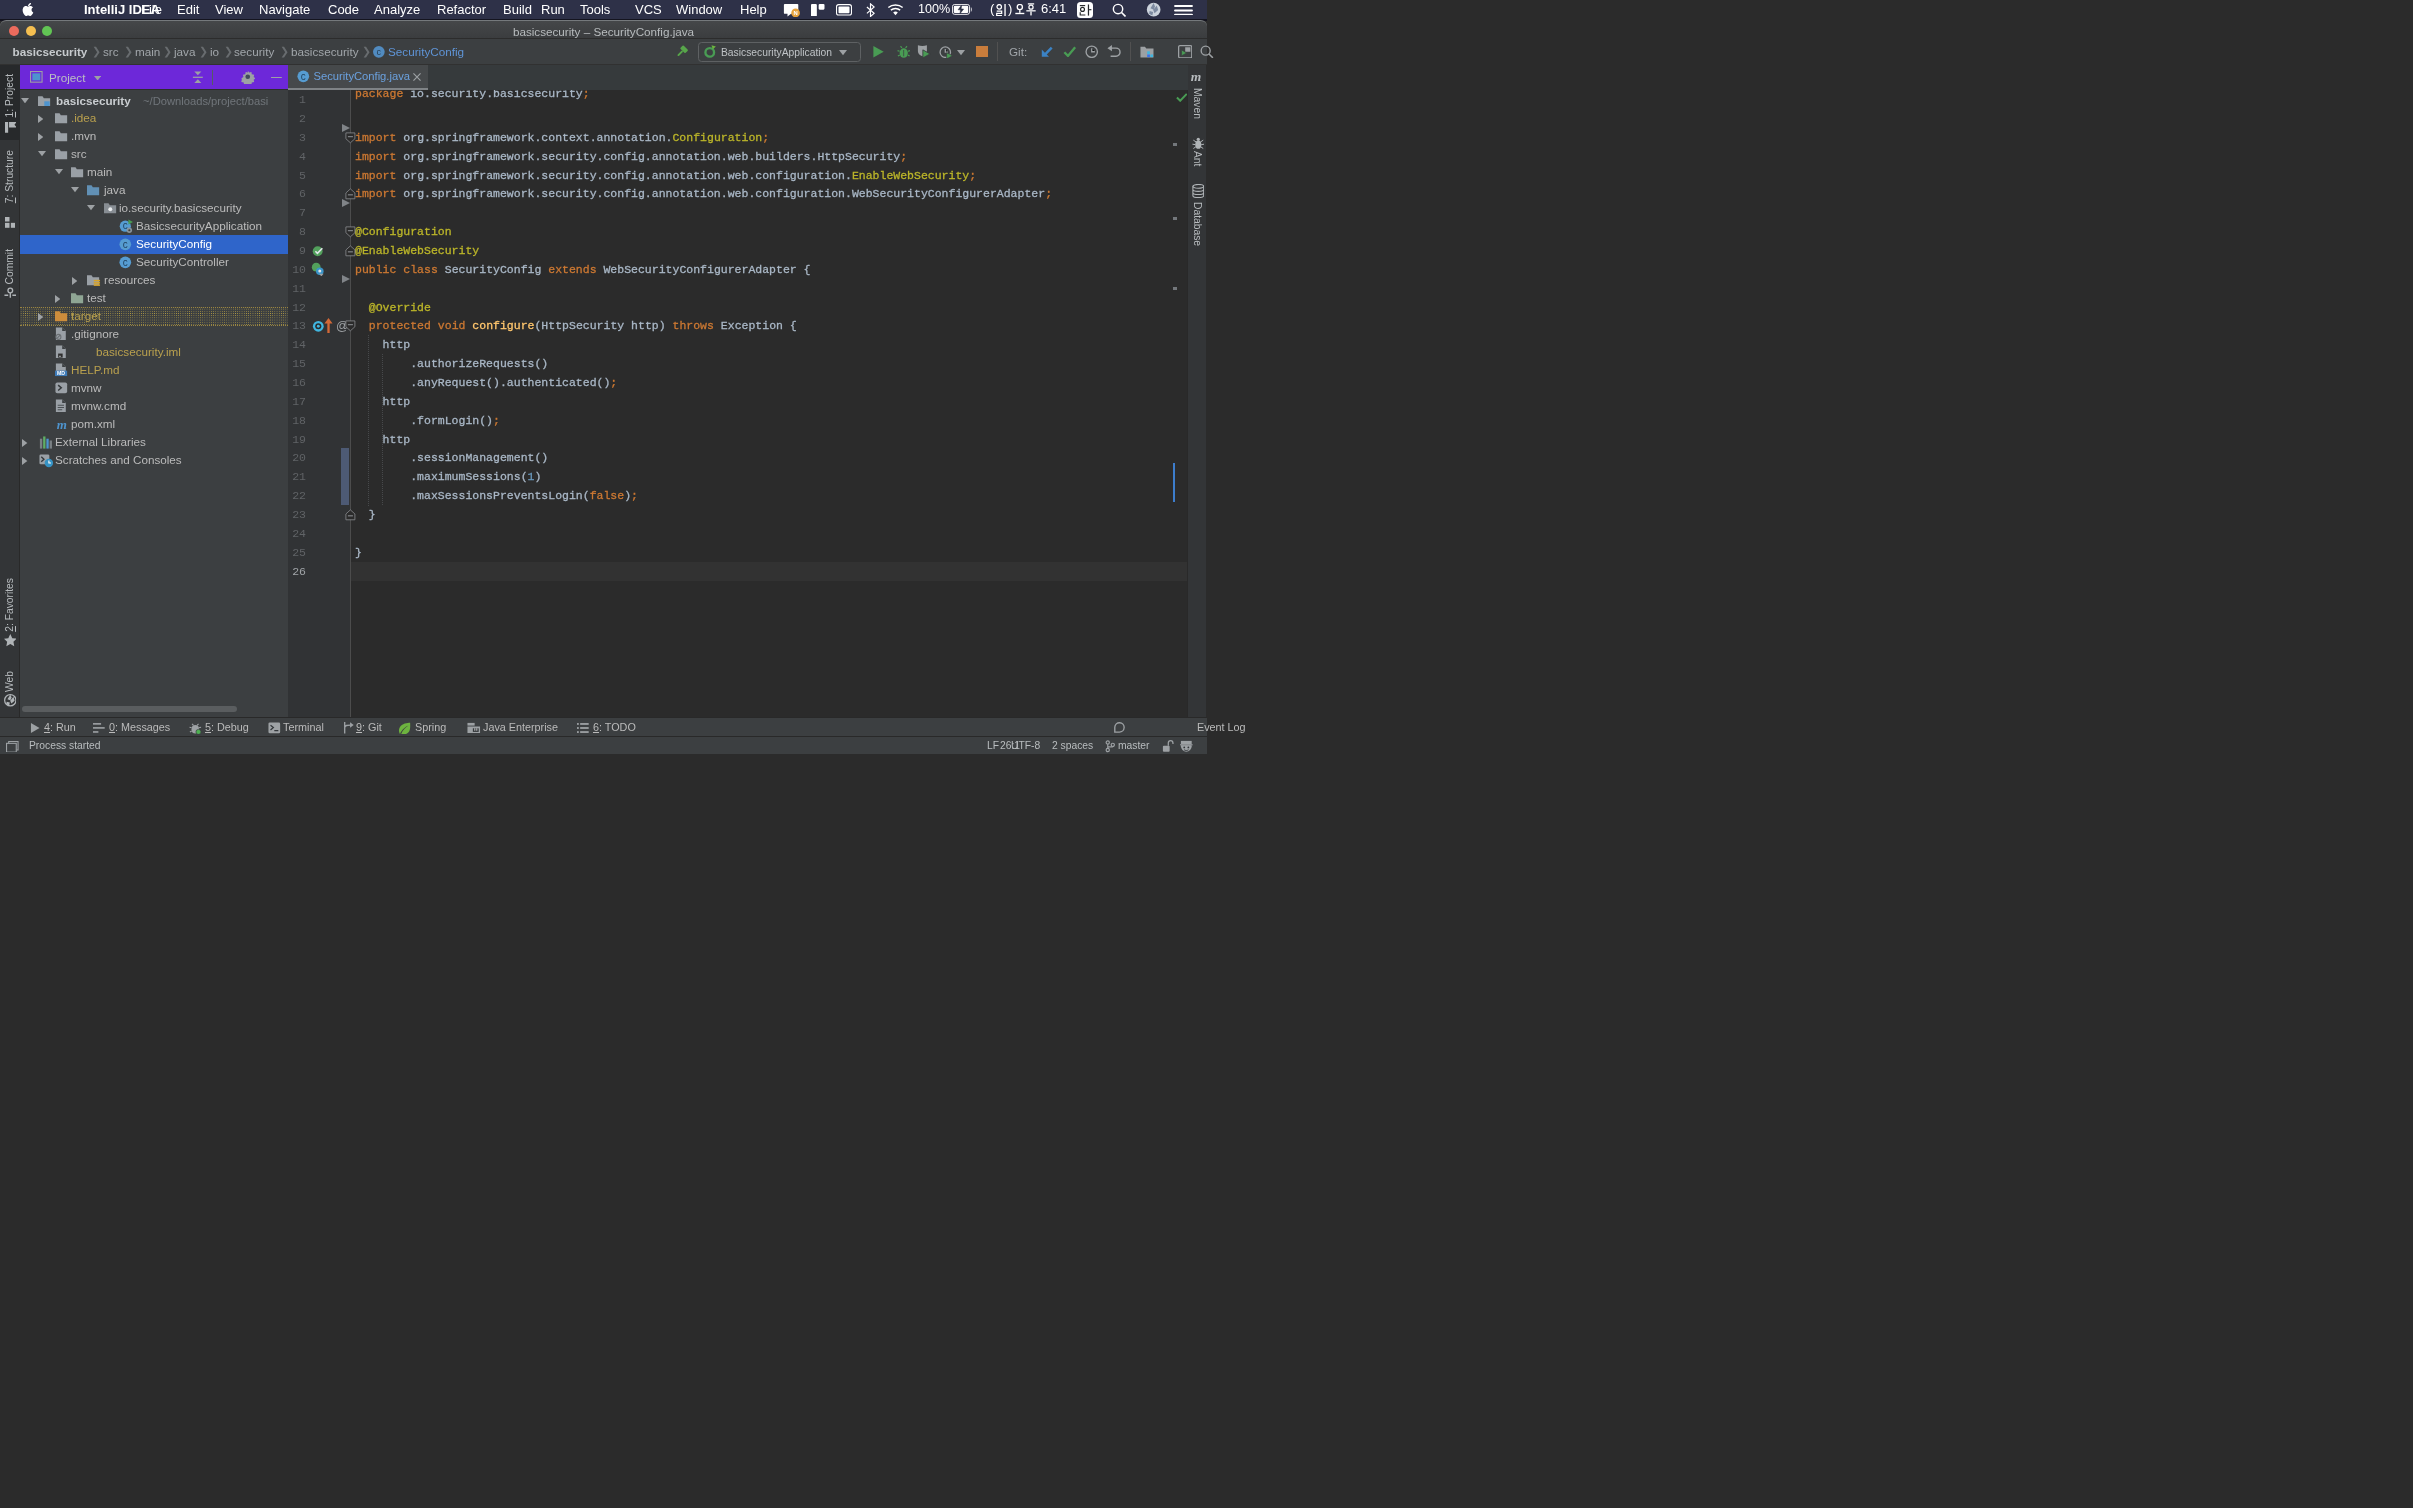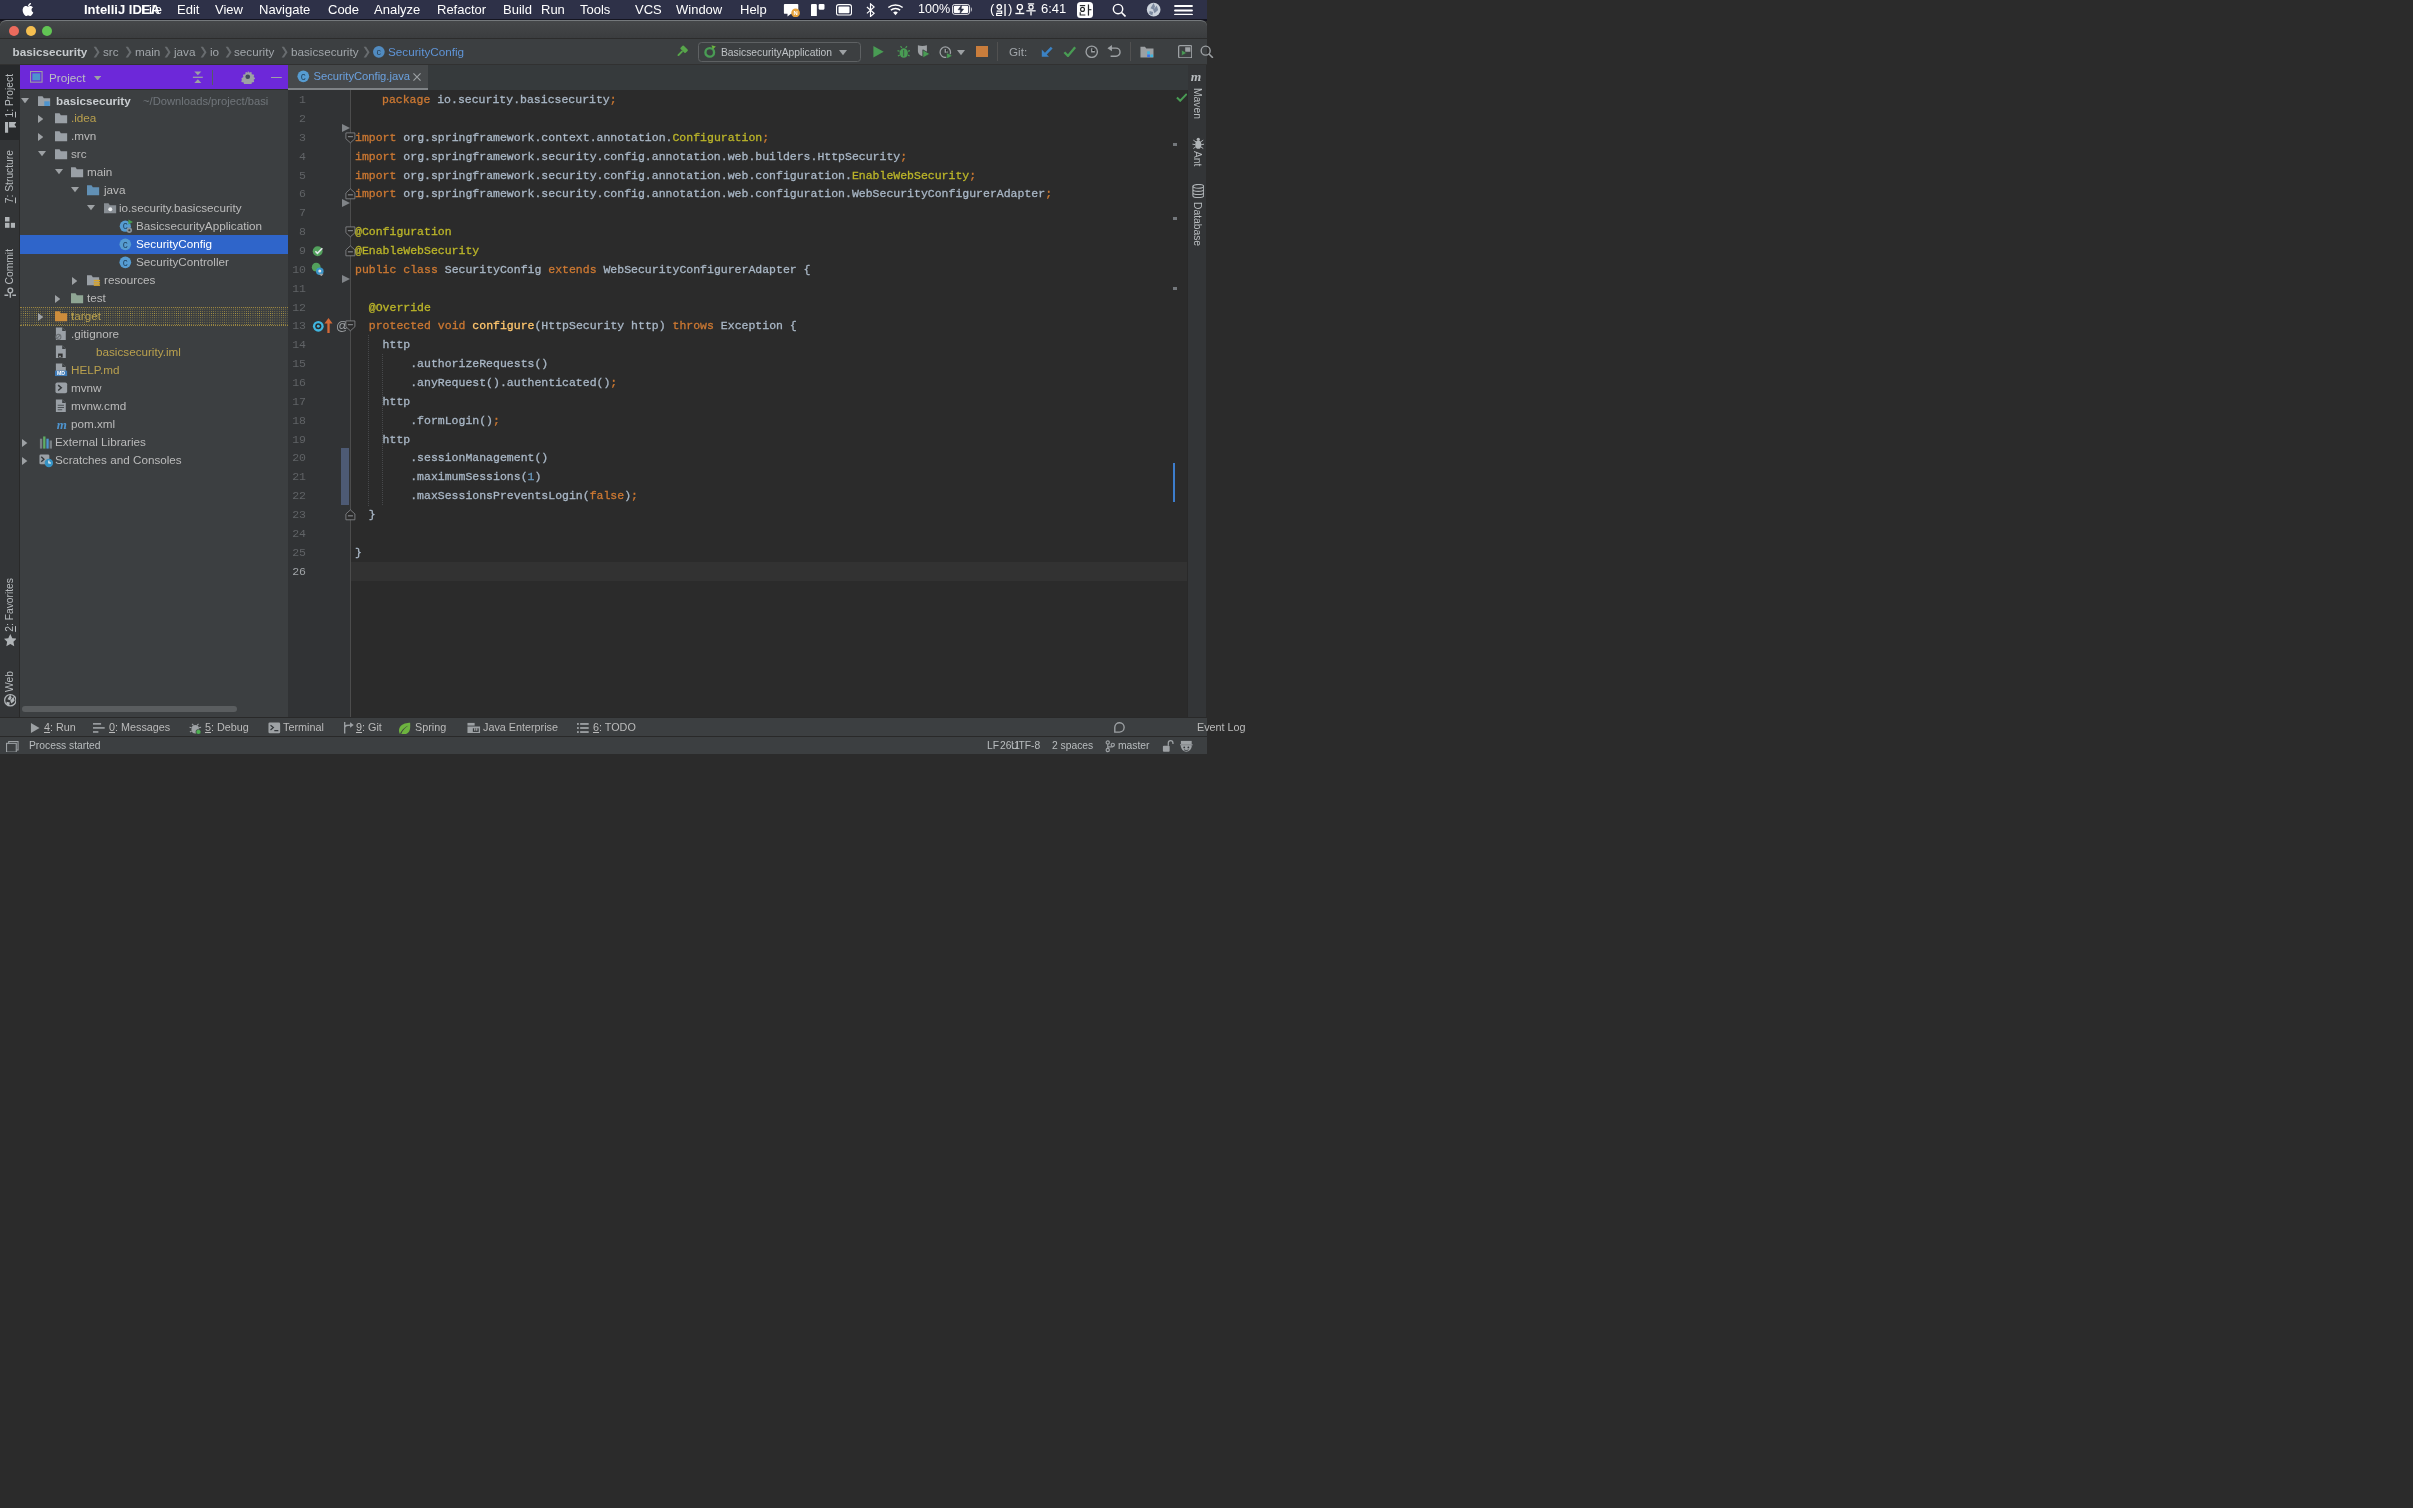--- a/index.html
+++ b/index.html
@@ -152,20 +152,21 @@
     <rect x="0" y="0" width="21" height="2.2" rx="1.1" fill="#fff"></rect>
     <rect x="0" y="4.9" width="21" height="2.2" rx="1.1" fill="#fff"></rect>
     <rect x="0" y="9.8" width="21" height="2.2" rx="1.1" fill="#fff"></rect>
   </svg>
 </div>
 <div id="winline"></div>
 <div id="titlebar">
   <div class="tl" style="left:8.5px; background:#ec6b5d;"></div>
   <div class="tl" style="left:25.6px; background:#f5bf50;"></div>
   <div class="tl" style="left:42px; background:#62c554;"></div>
+  <div id="wtitle">basicsecurity – SecurityConfig.java</div>
 </div>
 <div id="navbar">
   <span class="bc" style="left:12.6px; color:#c6cacd; font-weight:bold;">basicsecurity</span>
   <span class="chev" style="left:92px;">❯</span>
   <span class="bc" style="left:103px;">src</span>
   <span class="chev" style="left:124px;">❯</span>
   <span class="bc" style="left:135px;">main</span>
   <span class="chev" style="left:163px;">❯</span>
   <span class="bc" style="left:174px;">java</span>
   <span class="chev" style="left:199px;">❯</span>
@@ -559,21 +560,21 @@
   <div class="ln" style="top:346px;">18</div>
   <div class="ln" style="top:365px;">19</div>
   <div class="ln" style="top:383px;">20</div>
   <div class="ln" style="top:402px;">21</div>
   <div class="ln" style="top:421px;">22</div>
   <div class="ln" style="top:440px;">23</div>
   <div class="ln" style="top:459px;">24</div>
   <div class="ln" style="top:478px;">25</div>
   <div class="ln" style="top:497px; color:#a1a5a8;">26</div>
 
-  <div class="cl" style="top:25px;margin-left:27px;"><span class="kw">package</span> io.security.basicsecurity<span class="kw">;</span></div>
+  <div class="cl" style="top:19px;"><span class="kw">package</span> io.security.basicsecurity<span class="kw">;</span></div>
   <div class="cl" style="top:63px;"><span class="kw">import</span> org.springframework.context.annotation.<span class="ann">Configuration</span><span class="kw">;</span></div>
   <div class="cl" style="top:82px;"><span class="kw">import</span> org.springframework.security.config.annotation.web.builders.HttpSecurity<span class="kw">;</span></div>
   <div class="cl" style="top:101px;"><span class="kw">import</span> org.springframework.security.config.annotation.web.configuration.<span class="ann">EnableWebSecurity</span><span class="kw">;</span></div>
   <div class="cl" style="top:119px;"><span class="kw">import</span> org.springframework.security.config.annotation.web.configuration.WebSecurityConfigurerAdapter<span class="kw">;</span></div>
   <div class="cl" style="top:157px;"><span class="ann">@Configuration</span></div>
   <div class="cl" style="top:176px;"><span class="ann">@EnableWebSecurity</span></div>
   <div class="cl" style="top:195px;"><span class="kw">public class</span> SecurityConfig <span class="kw">extends</span> WebSecurityConfigurerAdapter {</div>
   <div class="cl" style="top:233px;">  <span class="ann">@Override</span></div>
   <div class="cl" style="top:251px;">  <span class="kw">protected void</span> <span class="mtd">configure</span>(HttpSecurity http) <span class="kw">throws</span> Exception {</div>
   <div class="cl" style="top:270px;">    http</div>

